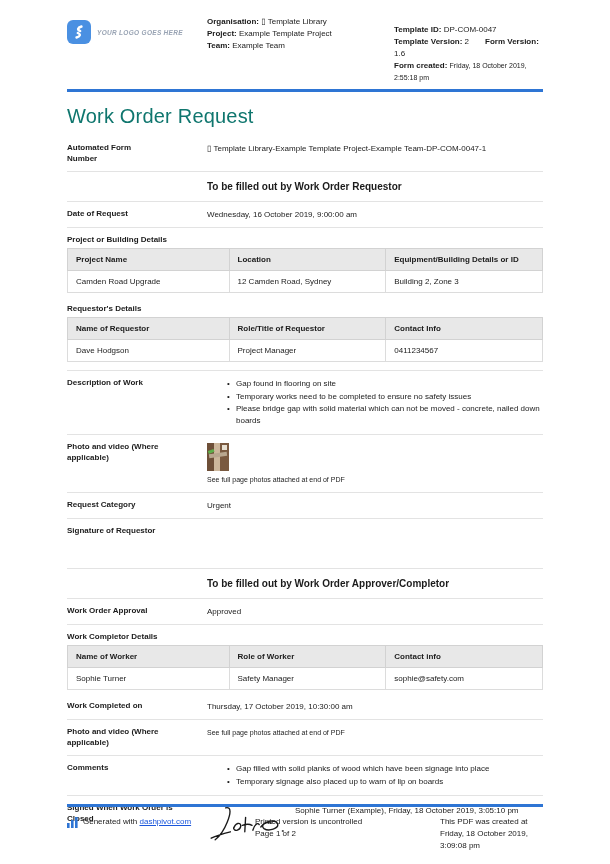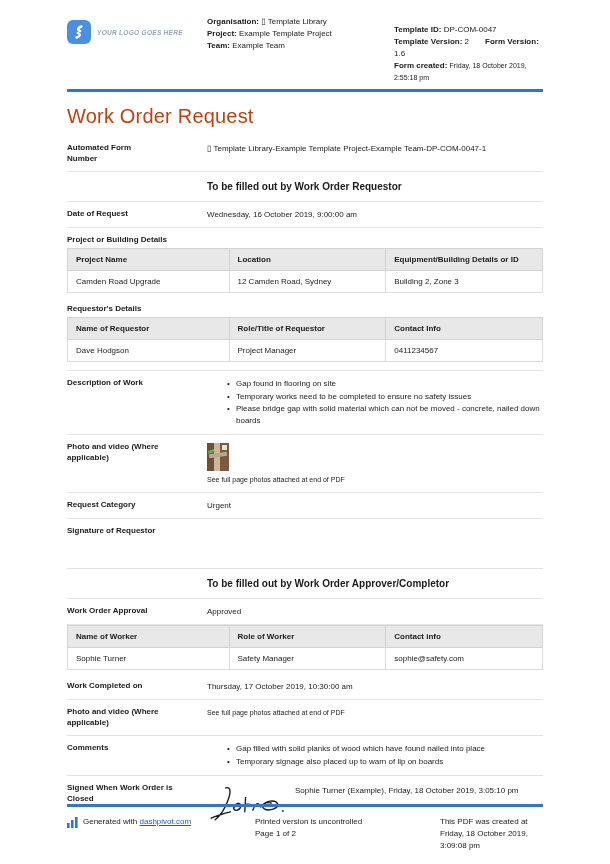--- a/index.html
+++ b/index.html
@@ -22,21 +22,21 @@
     display: flex; align-items: center; justify-content: center; }
   .logo-text { font-size: 6.5px; font-weight: bold; font-style: italic; color: #98a3b3; letter-spacing: .3px; }
   .hdr-org { width: 187px; font-size: 8px; line-height: 12px; }
   .hdr-tpl { flex: 1; font-size: 8px; line-height: 12px; margin-top: 8px; }
   .hdr b { font-weight: bold; }
   .small-val { font-size: 7px; }
   .ver-gap { margin-left: 16px; }
   .blue-rule { height: 3px; background: #2e75d4; margin-top: 5px; }
 
   
-  h1 { font-size: 20px; font-weight: 400; color: #c2410c; margin: 13px 0 8px; letter-spacing: .2px; }
+  h1 { font-size: 20px; font-weight: 400; color: #0f766e; margin: 13px 0 8px; letter-spacing: .2px; }
 
   
   .frow { display: flex; padding: 6px 0 7px; border-bottom: 1px solid #e3e3e3; font-size: 8px; }
   .frow.no-border { border-bottom: none; }
   .flabel { width: 140px; flex: 0 0 140px; padding-right: 30px; font-weight: bold; line-height: 11px; }
   .flabel.w-narrow { padding-right: 58px; }
   .fvalue { flex: 1; line-height: 11px; padding-top: 1px; }
   .band { padding: 9px 0; border-bottom: 1px solid #e3e3e3; font-size: 10px; }
   .band span { margin-left: 140px; font-weight: bold; }
 
@@ -192,20 +192,21 @@
     <div class="band">
       <span>To be filled out by Work Order Approver/Completor</span>
     </div>
 
     <div class="frow">
       <div class="flabel">Work Order Approval</div>
       <div class="fvalue">Approved</div>
     </div>
 
     <div class="section no-border">
+      <div class="section-title">Work Completor Details</div>
       <table>
         <tbody>
             <tr>
           <th class="c1">Name of Worker</th>
           <th class="c2">Role of Worker</th>
           <th class="c3">Contact info</th>
         </tr>
         <tr>
           <td>Sophie Turner</td>
           <td>Safety Manager</td>
@@ -222,21 +223,21 @@
 
     <div class="frow">
       <div class="flabel">Photo and video (Where applicable)</div>
       <div class="fvalue caption" style="padding-top:2px">See full page photos attached at end of PDF</div>
     </div>
 
     <div class="frow">
       <div class="flabel">Comments</div>
       <div class="fvalue">
         <ul class="bullets">
-          <li>Gap filled with solid planks of wood which have found nailed into place</li>
+          <li>Gap filled with solid planks of wood which have been signage into place</li>
           <li>Temporary signage also placed up to warn of lip on boards</li>
         </ul>
       </div>
     </div>
 
     <div class="frow sigrow no-border">
       <div class="flabel">Signed When Work Order is Closed</div>
       <div class="fvalue">
         <svg class="sig-svg" viewBox="0 0 100 50">
           <path d="M22,6 C30,4 28,14 24,24 C20,34 14,42 9,46 M4,44 C12,40 20,38 28,36 M32,32 C34,25 41,23 41,29 C40,35 32,36 32,31 M46,36 L47,18 M43,28 C48,26 52,26 55,28 M56,34 C58,27 62,24 64,27 M66,30 C72,22 84,20 87,26 C89,32 76,36 70,32 C65,28 72,23 79,25 M93,35 L94,35" fill="none" stroke="#1a1a1a" stroke-width="1.7" stroke-linecap="round" stroke-linejoin="round"></path>

